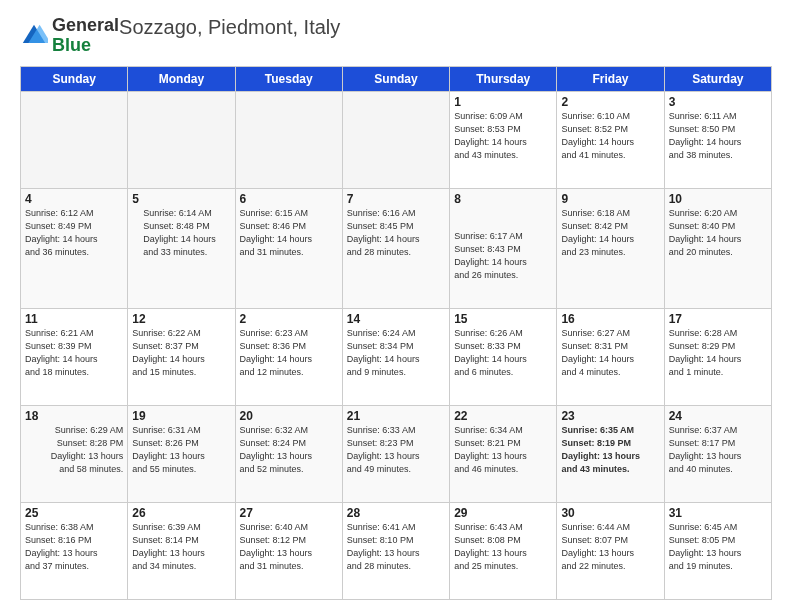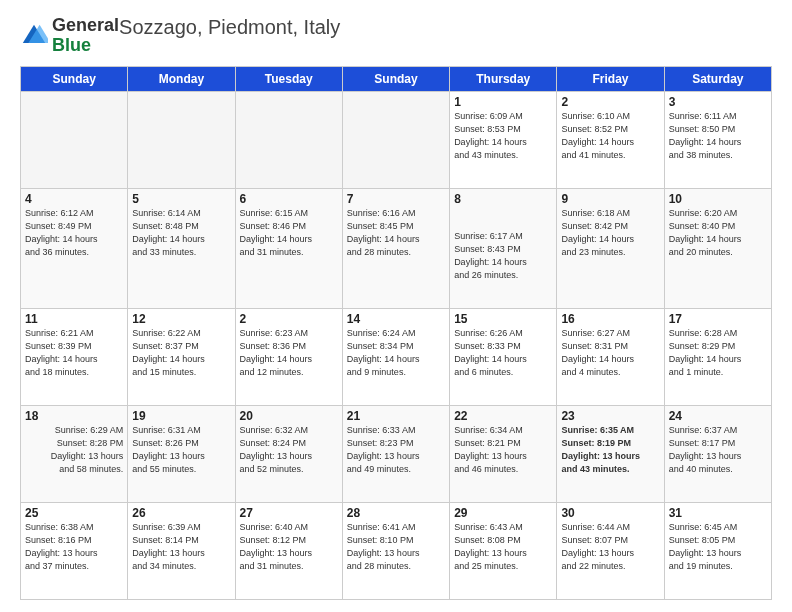--- a/index.html
+++ b/index.html
@@ -158,21 +158,21 @@
         <tr>
           <td>
             <span class="day-number">4</span>
             <div class="day-info" style="white-space: pre-line;">Sunrise: 6:12 AM
 Sunset: 8:49 PM
 Daylight: 14 hours
 and 36 minutes.</div>
           </td>
           <td>
             <span class="day-number">5</span>
-            <div class="day-info" style="white-space: pre-line;">Sunrise: 6:14 AM
+            <div class="day-info" style="white-space: pre-line; margin-left: 11px;">Sunrise: 6:14 AM
 Sunset: 8:48 PM
 Daylight: 14 hours
 and 33 minutes.</div>
           </td>
           <td>
             <span class="day-number">6</span>
             <div class="day-info" style="white-space: pre-line;">Sunrise: 6:15 AM
 Sunset: 8:46 PM
 Daylight: 14 hours
 and 31 minutes.</div>

